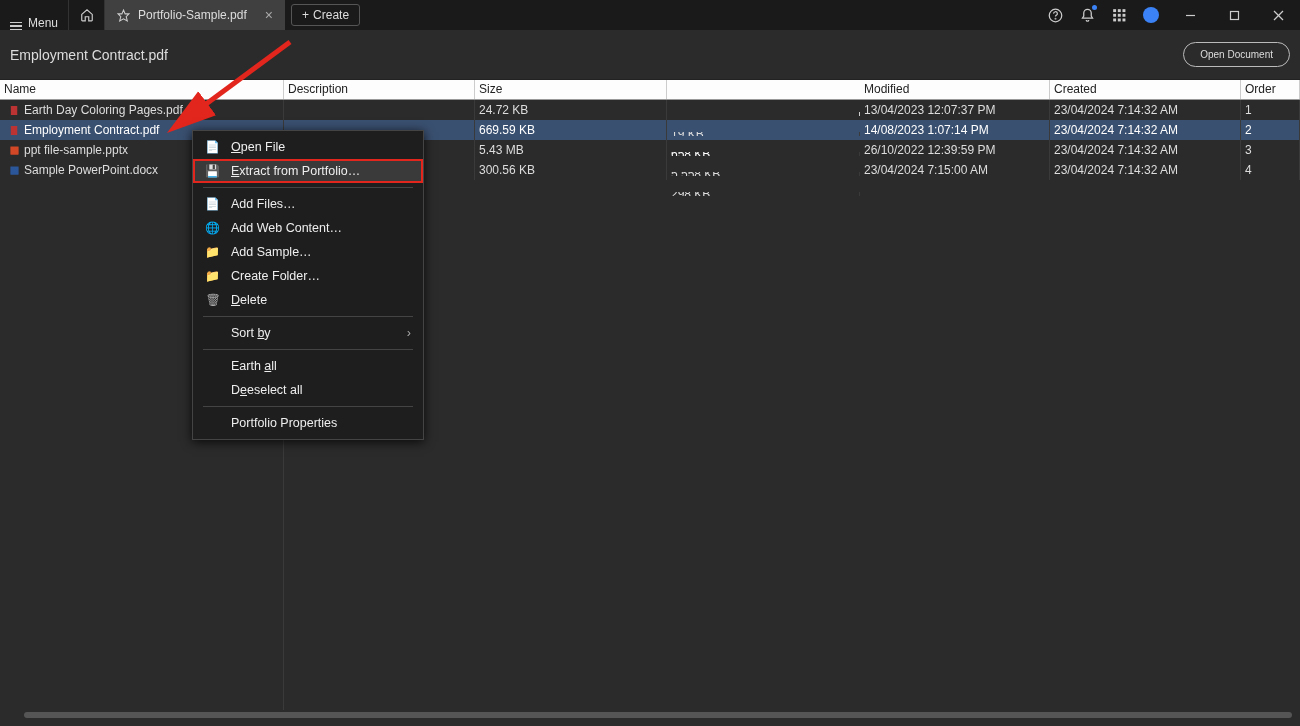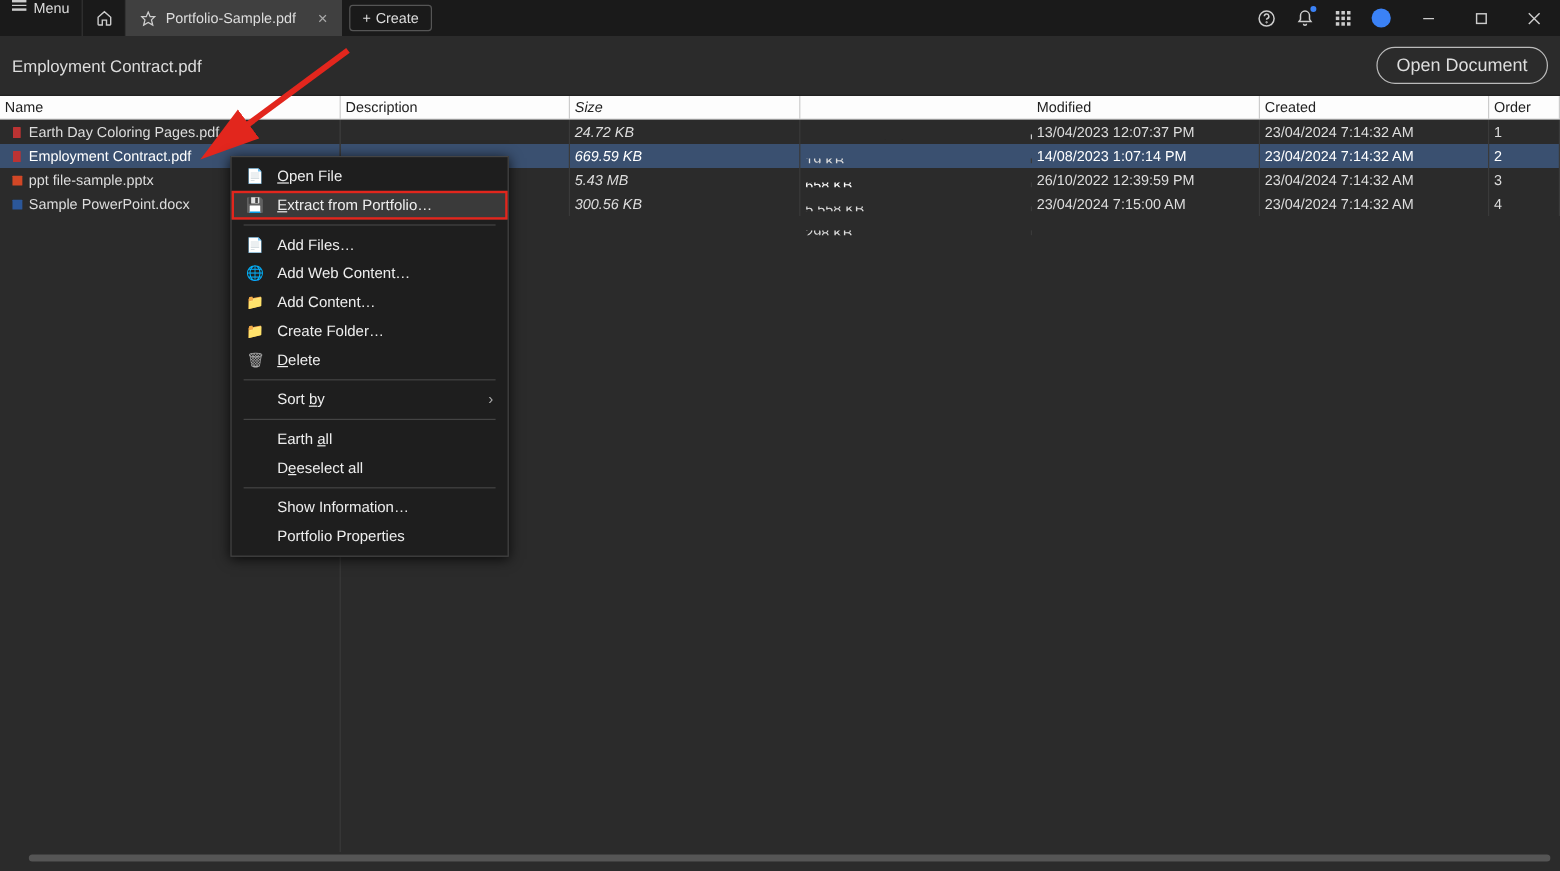--- a/index.html
+++ b/index.html
@@ -1,47 +1,47 @@
 <!DOCTYPE html>
 <html><head>
 <meta charset="utf-8">
 <style>
 * { margin: 0; padding: 0; box-sizing: border-box; font-family: "Segoe UI", Arial, sans-serif; }
 body { background: #2b2b2b; color: #ddd; width: 1300px; height: 726px; overflow: hidden; position: relative; user-select: none; font-size: 12px; }
 
 
 .title-bar { height: 30px; background: #1a1a1a; display: flex; align-items: stretch; }
-.menu-btn { display: flex; align-items: flex-start; gap: 6px; padding: 0 10px; border-right: 1px solid #333; cursor: pointer; }
+.menu-btn { display: flex; align-items: flex-end; gap: 6px; padding: 0 10px; border-right: 1px solid #333; cursor: pointer; }
 .hamburger { display: inline-flex; flex-direction: column; gap: 2px; }
 .hamburger span { width: 12px; height: 1.5px; background: #ccc; }
 .home-btn { width: 36px; display: flex; align-items: center; justify-content: center; border-right: 1px solid #333; cursor: pointer; }
 .tab { display: flex; align-items: center; gap: 8px; padding: 0 12px; background: #404040; min-width: 180px; justify-content: space-between;}
 .tab-left{display:flex;align-items:center;gap:8px;}
 .close-x { cursor: pointer; font-size: 14px; color:#aaa;}
 .create-btn { display: flex; align-items: center; gap: 4px; margin: 4px 6px; padding: 0 10px; border: 1px solid #555; border-radius: 3px; font-size: 12px; cursor: pointer; }
 .title-spacer { flex: 1; }
 .title-icons { display: flex; align-items: center; gap: 14px; padding-right: 8px; }
 .title-icon { width: 18px; height: 18px; display:flex; align-items:center; justify-content:center; cursor:pointer; color:#ccc; }
 .notif-dot{position:relative;}
 .notif-dot::after{content:"";position:absolute;top:-1px;right:-1px;width:5px;height:5px;background:#3b82f6;border-radius:50%;}
 .globe{width:16px;height:16px;border-radius:50%;background:#3b82f6;}
 .win-controls { display:flex; }
 .win-ctrl{ width:44px; display:flex; align-items:center; justify-content:center; cursor:pointer; }
 
 
 .sub-bar { height: 50px; background: #2b2b2b; display:flex; align-items:center; justify-content:space-between; padding: 0 10px; border-bottom:1px solid #222;}
 .doc-title { font-size: 14px; color:#ddd; }
-.open-doc-btn { border:1.5px solid #bbb; border-radius:18px; padding:6px 16px; font-size:15px; cursor:pointer; }
+.open-doc-btn { border:1.5px solid #bbb; border-radius:18px; padding:6px 16px; font-size:10px; cursor:pointer; }
 
 
 .table-header { height: 20px; background: #fdfdfd; color:#222; display:flex; font-size:12px; border-bottom:1px solid #999;}
 .col { padding:2px 4px; border-right:1px solid #ccc; overflow:hidden; white-space:nowrap;}
 .c-name{width:284px; padding-left:4px;}
 .c-desc{width:191px;}
-.c-size{width:192px;font-style:italic;}
+.c-size{width:192px;}
 .c-comp{width:193px;margin-top:32px;}
 .c-mod{width:190px;}
 .c-created{width:191px;}
 .c-order{flex:1;}
 
 
 .table-body{ position:relative; }
 .row { height:20px; display:flex; font-size:12px; color:#ddd; }
 .row .col{ border-right:1px solid #3a3a3a; display:flex; align-items:center;}
 .row.selected{ background:#3a5070; color:#fff;}
@@ -244,21 +244,21 @@
   <div class="menu-item">
     <span class="menu-icon">📄</span>
     <span>Add Files…</span>
   </div>
   <div class="menu-item">
     <span class="menu-icon">🌐</span>
     <span>Add Web Content…</span>
   </div>
   <div class="menu-item">
     <span class="menu-icon">📁</span>
-    <span>Add Content…</span>
+    <span>Add Sample…</span>
   </div>
   <div class="menu-item">
     <span class="menu-icon">📁</span>
     <span>Create Folder…</span>
   </div>
   <div class="menu-item">
     <span class="menu-icon">🗑</span>
     <span><span class="u">D</span><span>elete</span></span>
   </div>
   <div class="menu-sep"></div>
@@ -270,24 +270,20 @@
   <div class="menu-sep"></div>
   <div class="menu-item">
     <span class="menu-icon"></span>
     <span><span>Earth </span><span class="u">a</span><span>ll</span></span>
   </div>
   <div class="menu-item">
     <span class="menu-icon"></span>
     <span><span>D</span><span class="u">e</span><span>eselect all</span></span>
   </div>
   <div class="menu-sep"></div>
-  <div class="menu-item">
-    <span class="menu-icon"></span>
-    <span>Show Information…</span>
-  </div>
   <div class="menu-item">
     <span class="menu-icon"></span>
     <span>Portfolio Properties</span>
   </div>
 </div>
 
 <svg class="arrow-svg" width="200" height="170">
   <defs>
       <marker id="ah" markerWidth="10" markerHeight="10" refX="8" refY="3" orient="auto">
         <polygon points="0 0, 10 3, 0 6" fill="#e2261d"></polygon>

